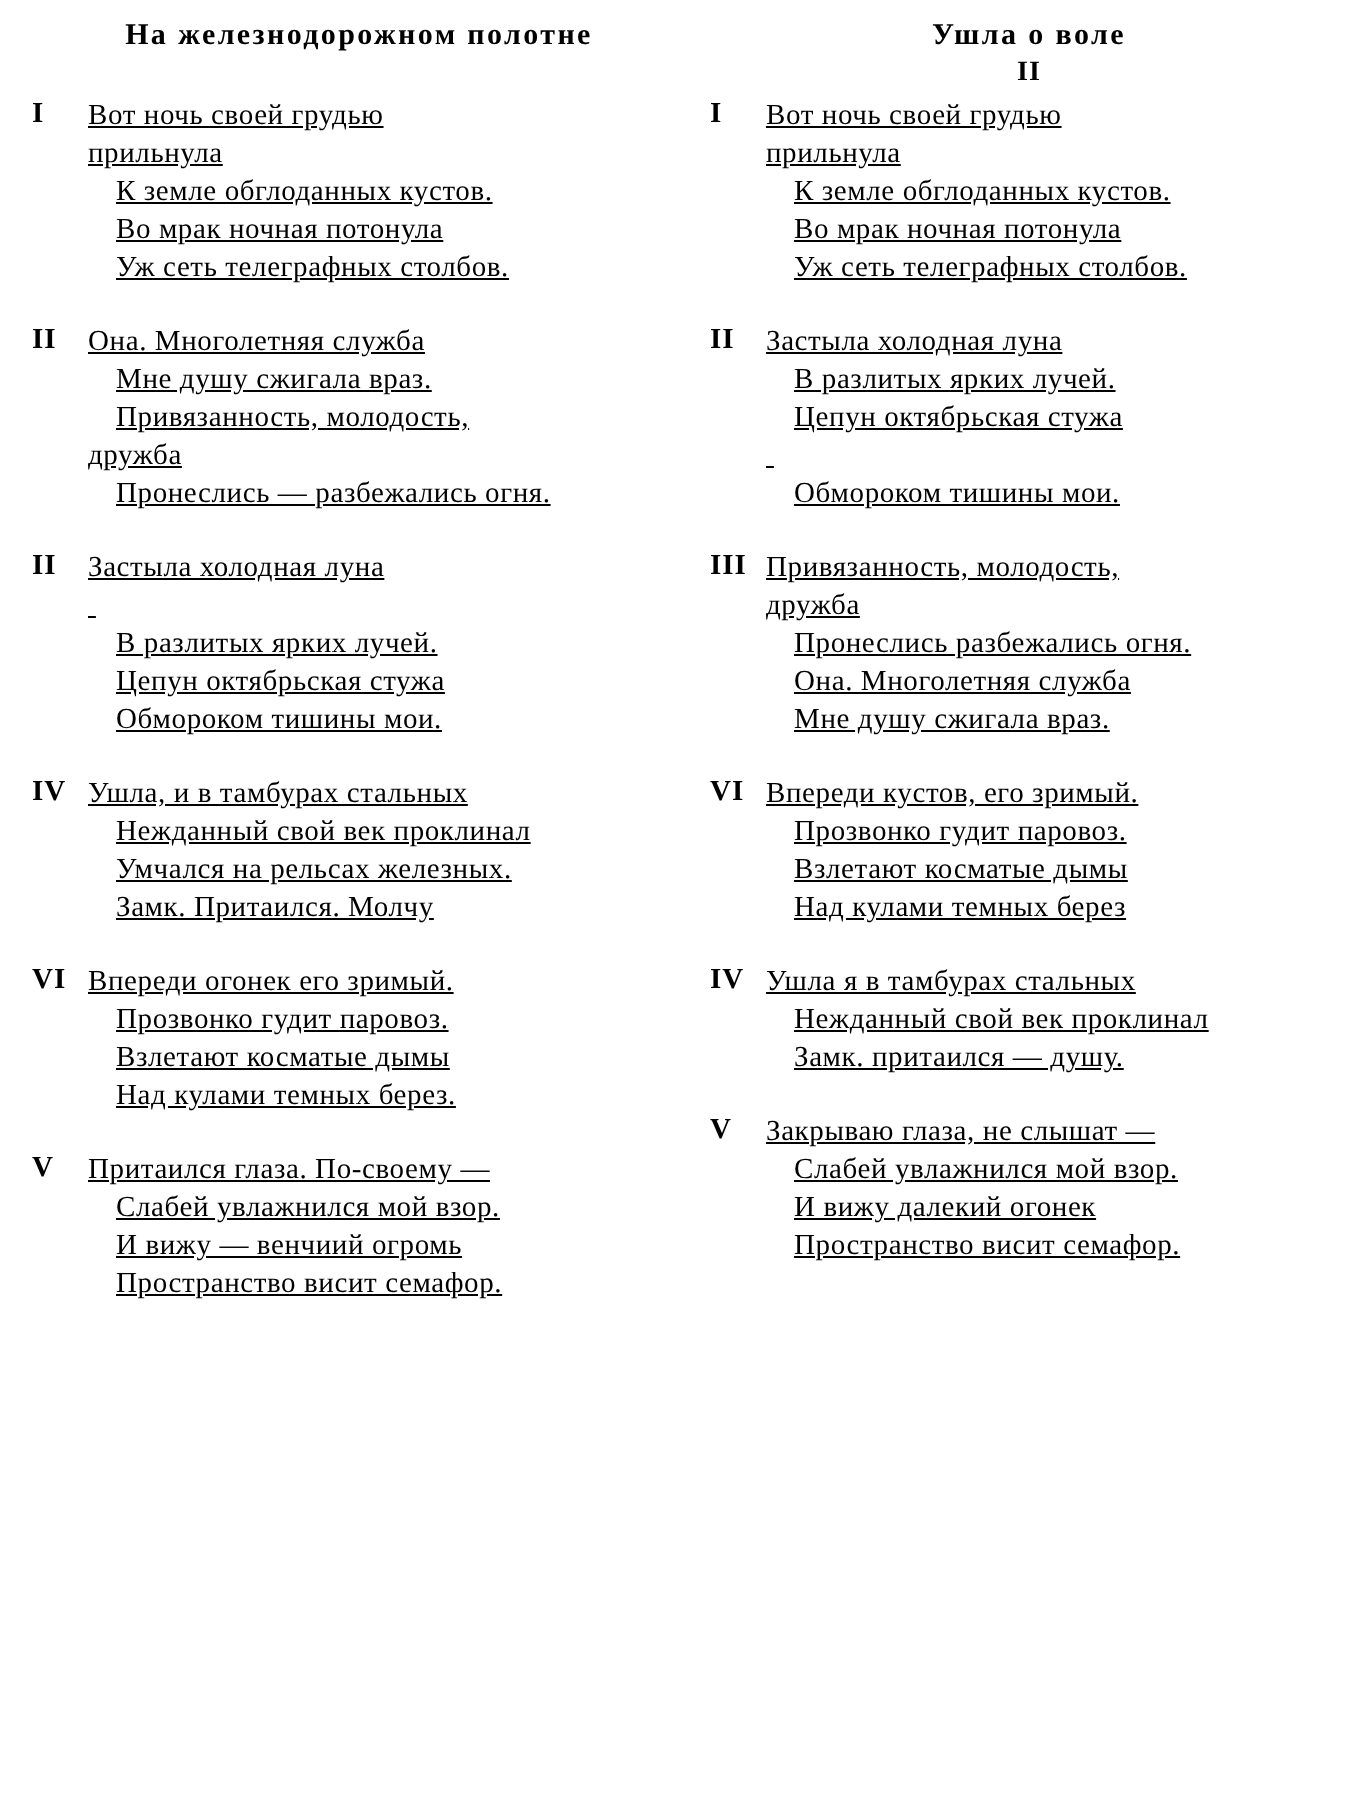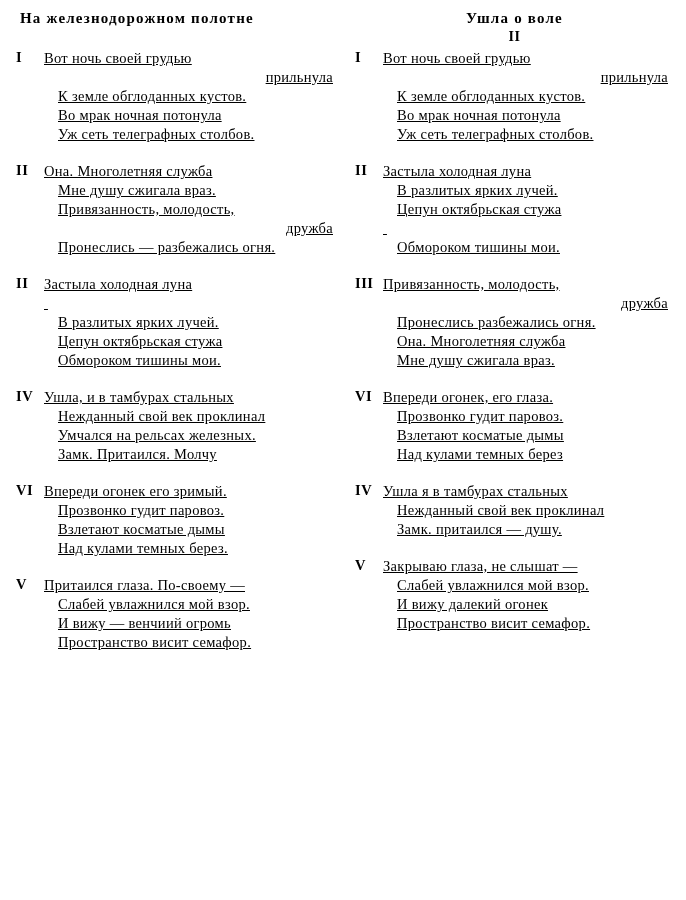--- a/index.html
+++ b/index.html
@@ -29,21 +29,21 @@
     box-sizing: border-box;
     position: relative;
   }
   .col-left { padding-left: 8px; padding-right: 4px; }
   .col-right { padding-left: 12px; padding-right: 4px; }
 
   .col-title {
     font-weight: bold;
     font-size: 15px;
     letter-spacing: 1.2px;
-    text-align: left;
+    text-align: center;
     margin: 0 0 2px 4px;
     white-space: nowrap;
   }
   .col-title.centered {
     text-align: center;
     margin-left: 0;
   }
   .col-subtitle {
     text-align: center;
     font-size: 14px;
@@ -72,21 +72,21 @@
     flex: 1 1 auto;
   }
   .line {
     font-size: 14.5px;
     line-height: 19px;
     white-space: pre;
     letter-spacing: 0.3px;
     text-decoration: underline;
   }
   .line.indent-1 { padding-left: 14px; }
-  .line.right-run { text-align: right; padding-right: 6px; }
+  .line.right-run { text-align: left; padding-right: 6px; }
   .line.blank { min-height: 19px; }
 </style>
 </head>
 <body>
 
 <div class="page">
 
   <div class="column col-left">
     <div class="col-title">На железнодорожном полотне</div>
     <div class="title-spacer"></div>
@@ -181,21 +181,21 @@
             <div class="line">Привязанность, молодость,</div>
             <div class="line right-run">дружба</div>
             <div class="line indent-1">Пронеслись разбежались огня.</div>
             <div class="line indent-1">Она. Многолетняя служба</div>
             <div class="line indent-1">Мне душу сжигала враз.</div>
           </div>
         </div>
         <div class="stanza">
           <div class="stanza-num">VI</div>
           <div class="stanza-lines">
-            <div class="line">Впереди огонек, его глаза.</div>
+            <div class="line">Впереди кустов, его зримый.</div>
             <div class="line indent-1">Прозвонко гудит паровоз.</div>
             <div class="line indent-1">Взлетают косматые дымы</div>
             <div class="line indent-1">Над кулами темных берез</div>
           </div>
         </div>
         <div class="stanza">
           <div class="stanza-num">IV</div>
           <div class="stanza-lines">
             <div class="line">Ушла я в тамбурах стальных</div>
             <div class="line indent-1">Нежданный свой век проклинал</div>

